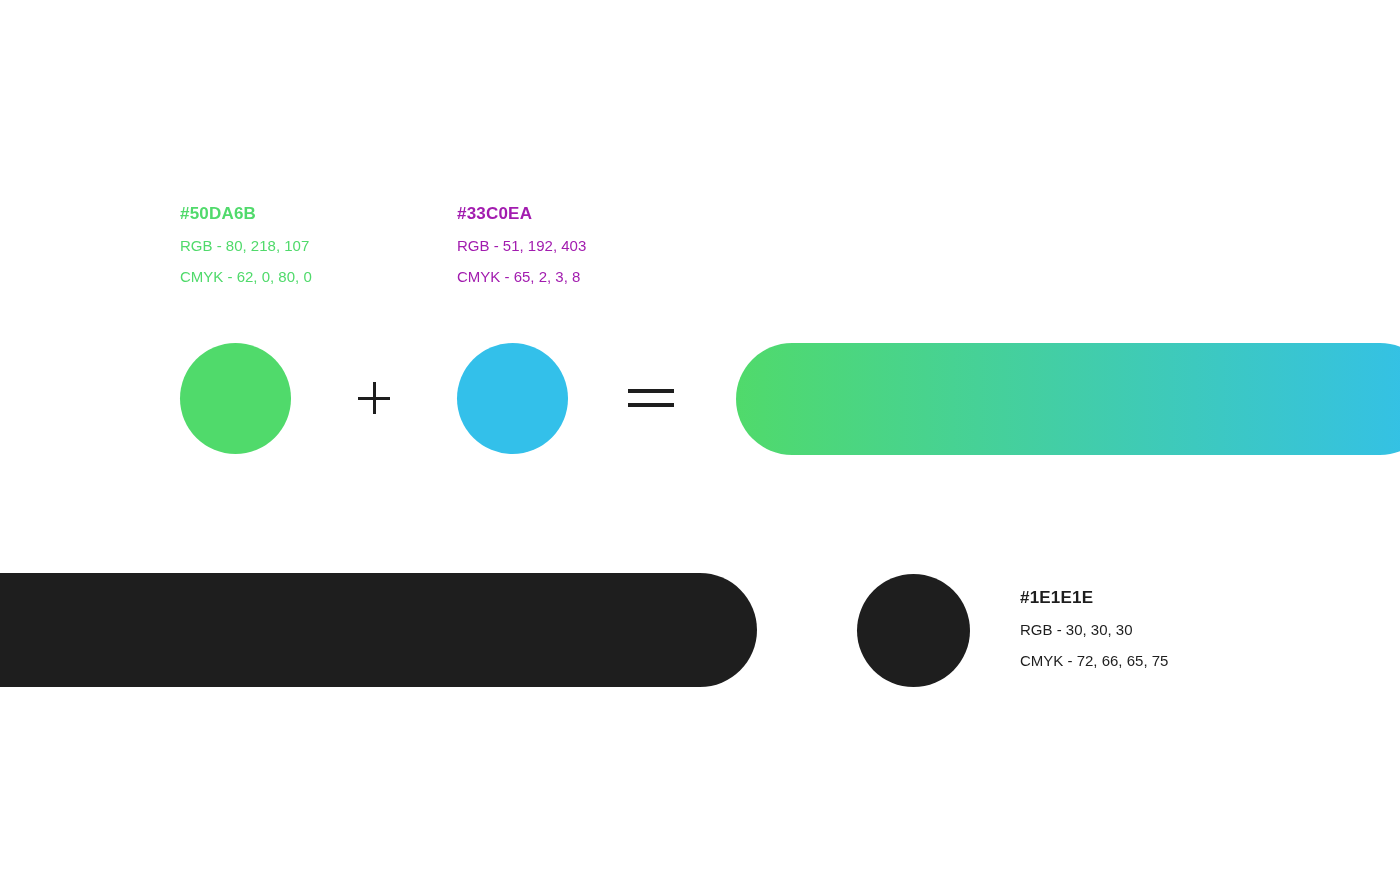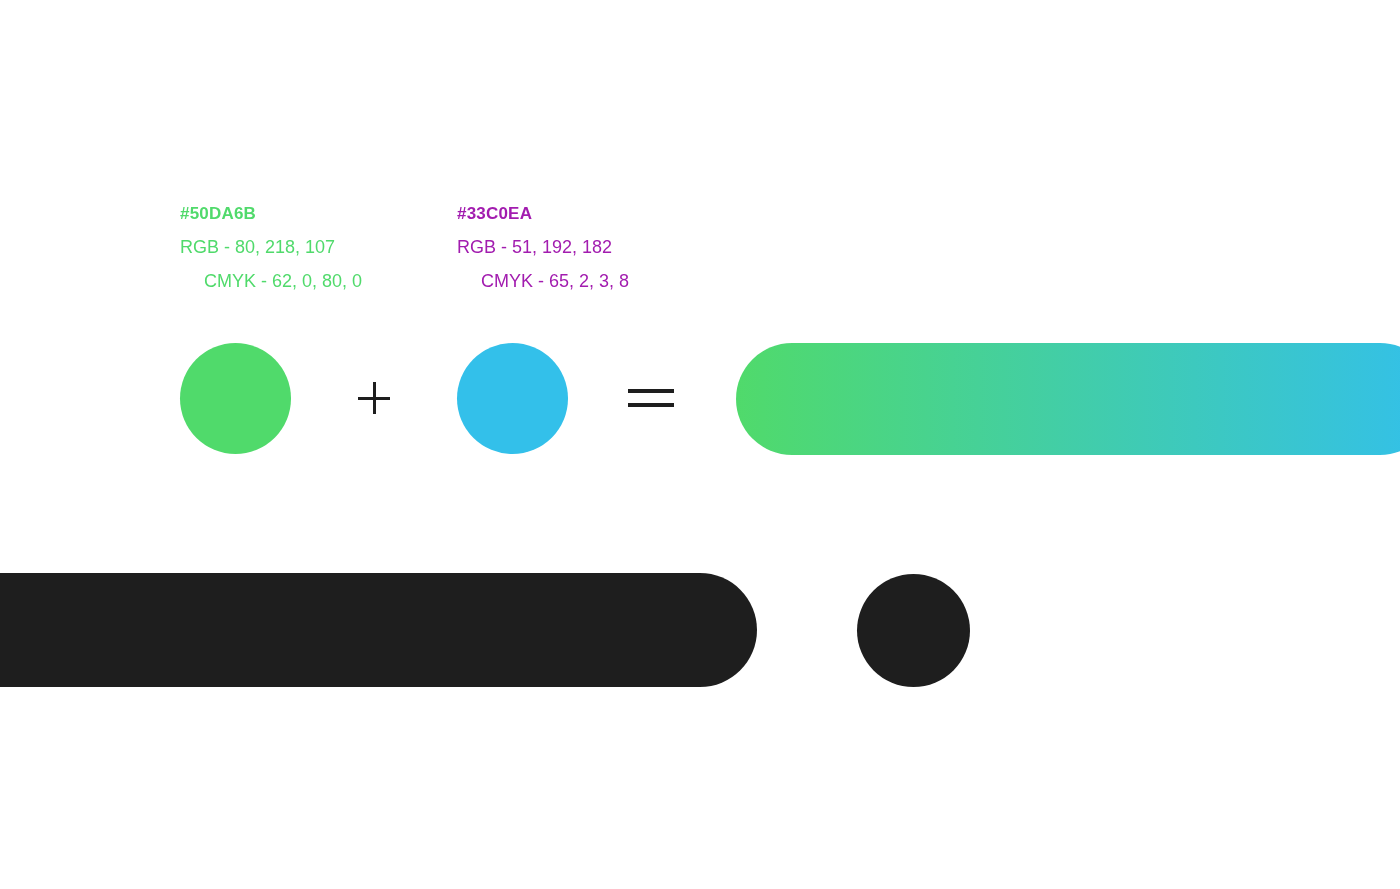--- a/index.html
+++ b/index.html
@@ -30,29 +30,28 @@
 
   .spec-hex {
     font-size: 17px;
     font-weight: bold;
     letter-spacing: 0.2px;
     line-height: 1;
     margin: 0 0 16px 0;
   }
 
   .spec-line {
-    font-size: 18px;
+    font-size: 15px;
     font-weight: normal;
     line-height: 1;
     margin: 0 0 16px 0;
   }
 
   .spec-line.last {
     margin-bottom: 0;
-    margin-left: 24px;
   }
 
   #spec-green {
     left: 180px;
     top: 205px;
     color: #50DA6B;
   }
 
   #spec-blue {
     left: 457px;
@@ -176,21 +175,21 @@
 <div id="canvas">
 
   <div class="spec-block" id="spec-green">
     <div class="spec-hex">#50DA6B</div>
     <div class="spec-line">RGB - 80, 218, 107</div>
     <div class="spec-line last">CMYK - 62, 0, 80, 0</div>
   </div>
 
   <div class="spec-block" id="spec-blue">
     <div class="spec-hex">#33C0EA</div>
-    <div class="spec-line">RGB - 51, 192, 182</div>
+    <div class="spec-line">RGB - 51, 192, 403</div>
     <div class="spec-line last">CMYK - 65, 2, 3, 8</div>
   </div>
 
   <div class="swatch-circle" id="circle-green"></div>
 
   <div class="operator" id="operator-plus">
     <span class="bar-h"></span>
     <span class="bar-v"></span>
   </div>
 
@@ -200,14 +199,19 @@
     <span class="bar-eq top"></span>
     <span class="bar-eq bottom"></span>
   </div>
 
   <div id="bar-gradient"></div>
 
   <div id="bar-dark"></div>
 
   <div class="swatch-circle" id="circle-dark"></div>
 
+  <div class="spec-block" id="spec-dark">
+    <div class="spec-hex">#1E1E1E</div>
+    <div class="spec-line">RGB - 30, 30, 30</div>
+    <div class="spec-line last">CMYK - 72, 66, 65, 75</div>
+  </div>
 
 </div>
 
 </body></html>

